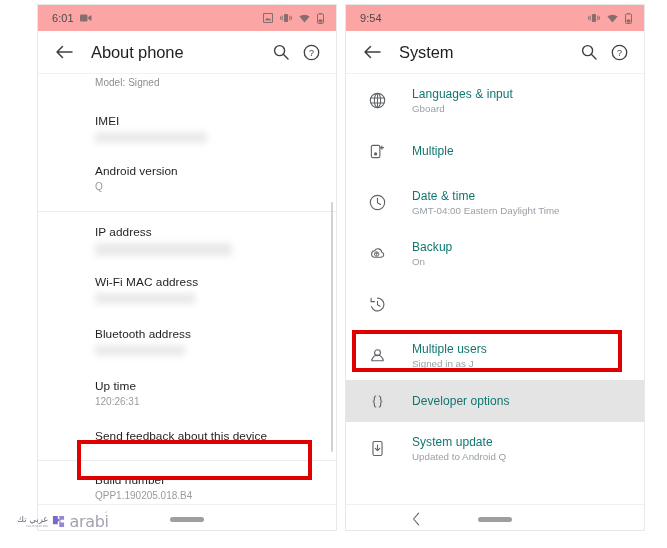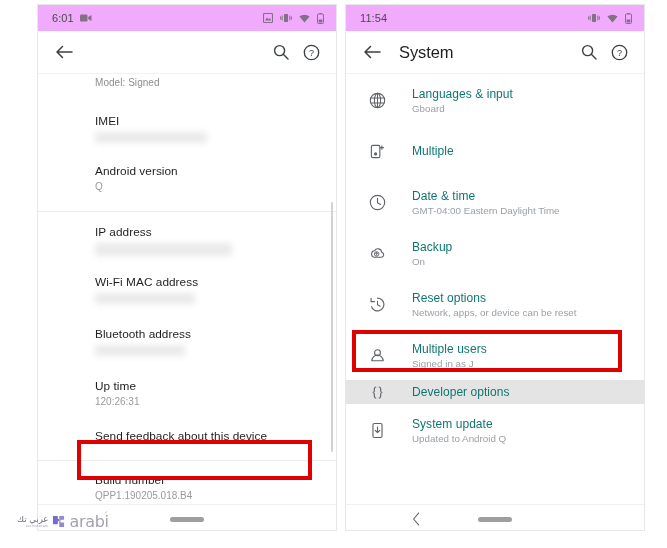--- a/index.html
+++ b/index.html
@@ -28,21 +28,21 @@
   #phone-left  { width: 300px; margin-left: 37px; }
   #gap         { width: 8px; }
   #phone-right { width: 300px; margin-left: 0px; }
 
   
   .statusbar {
     height: 26px;
     display: flex;
     align-items: center;
     padding: 0 12px 0 14px;
-    background: #f0abfc;
+    background: #fca5a5;
   }
   .status-time {
     font-size: 11px;
     color: #4a4a4a;
     letter-spacing: 0.1px;
     font-family: "Liberation Sans", sans-serif;
   }
   .status-left-icons { display: flex; align-items: center; margin-left: 6px; }
   .status-spacer { flex: 1; }
   .status-right-icons {
@@ -284,20 +284,21 @@
         </span>
       </span>
     </div>
 
     <div class="toolbar">
       <span class="tb-back">
         <svg width="18" height="16" viewBox="0 0 18 16">
             <path d="M17 8 H2 M7.5 2.5 L2 8 L7.5 13.5" stroke="#3c4043" stroke-width="1.5" fill="none" stroke-linecap="round" stroke-linejoin="round"></path>
           </svg>
       </span>
+      <span class="tb-title">About phone</span>
       <span class="tb-spacer"></span>
       <span class="tb-action">
         <svg width="16" height="16" viewBox="0 0 16 16">
             <circle cx="6.6" cy="6.6" r="5" fill="none" stroke="#3c4043" stroke-width="1.4"></circle>
             <path d="M10.3 10.3 L15 15" stroke="#3c4043" stroke-width="1.4" stroke-linecap="round"></path>
           </svg>
       </span>
       <span class="tb-action">
         <svg width="17" height="17" viewBox="0 0 17 17">
             <circle cx="8.5" cy="8.5" r="7.2" fill="none" stroke="#3c4043" stroke-width="1.3"></circle>
@@ -364,21 +365,21 @@
     <div class="navbar">
       <span class="nav-pill"></span>
     </div>
   </div>
 
   <div id="gap"></div>
 
   <div class="phone" id="phone-right">
 
     <div class="statusbar">
-      <span class="status-time">11:54</span>
+      <span class="status-time">9:54</span>
       <span class="status-spacer"></span>
       <span class="status-right-icons">
         <span>
           <svg class="sicon" width="12" height="10" viewBox="0 0 12 10">
               <rect x="4" y="1" width="4" height="8" rx="0.8" fill="#5a5a5a"></rect>
               <path d="M2.2 3 L2.2 7 M0.6 3.8 L0.6 6.2 M9.8 3 L9.8 7 M11.4 3.8 L11.4 6.2" stroke="#5a5a5a" stroke-width="1" stroke-linecap="round"></path>
             </svg>
         </span>
         <span>
           <svg class="sicon" width="11" height="9" viewBox="0 0 11 9">
@@ -475,40 +476,36 @@
       </div>
 
       <div class="sys-item" style="height:52px;">
         <span class="sys-icon">
           <svg width="17" height="17" viewBox="0 0 18 18">
               <path d="M9 2.2 A6.8 6.8 0 1 1 2.6 11.3" fill="none" stroke="#5f6368" stroke-width="1.2" stroke-linecap="round"></path>
               <path d="M2.2 2.4 L2.2 6 L5.8 6" fill="none" stroke="#5f6368" stroke-width="1.2" stroke-linecap="round" stroke-linejoin="round"></path>
               <path d="M9 5.6 V9.2 L11.8 10.8" stroke="#5f6368" stroke-width="1.1" fill="none" stroke-linecap="round" stroke-linejoin="round"></path>
             </svg>
         </span>
-        <span class="sys-text">
-          <span class="sys-title" style="display:block;">Reset options</span>
-          <span class="sys-sub" style="display:block;">Network, apps, or device can be reset</span>
-        </span>
       </div>
 
       <div class="sys-item" style="height:50px;">
         <span class="sys-icon">
           <svg width="17" height="17" viewBox="0 0 18 18">
               <circle cx="9" cy="6" r="3.1" fill="none" stroke="#5f6368" stroke-width="1.2"></circle>
               <path d="M3 14.6 A6 6 0 0 1 15 14.6 Z" fill="none" stroke="#5f6368" stroke-width="1.2" stroke-linejoin="round"></path>
             </svg>
         </span>
         <span class="sys-text">
           <span class="sys-title" style="display:block;">Multiple users</span>
           <span class="sys-sub" style="display:block;">Signed in as J</span>
         </span>
       </div>
 
-      <div class="sys-item highlighted" style="height:24px;">
+      <div class="sys-item highlighted" style="height:42px;">
         <span class="sys-icon">
           <svg width="17" height="17" viewBox="0 0 18 18">
               <path d="M7.2 3.2 C5.4 3.2 5.6 6.4 5.6 7.4 C5.6 8.4 4.6 9 3.9 9 C4.6 9 5.6 9.6 5.6 10.6 C5.6 11.6 5.4 14.8 7.2 14.8" fill="none" stroke="#5f6368" stroke-width="1.2" stroke-linecap="round"></path>
               <path d="M10.8 3.2 C12.6 3.2 12.4 6.4 12.4 7.4 C12.4 8.4 13.4 9 14.1 9 C13.4 9 12.4 9.6 12.4 10.6 C12.4 11.6 12.6 14.8 10.8 14.8" fill="none" stroke="#5f6368" stroke-width="1.2" stroke-linecap="round"></path>
             </svg>
         </span>
         <span class="sys-text">
           <span class="sys-title" style="display:block;">Developer options</span>
         </span>
       </div>

